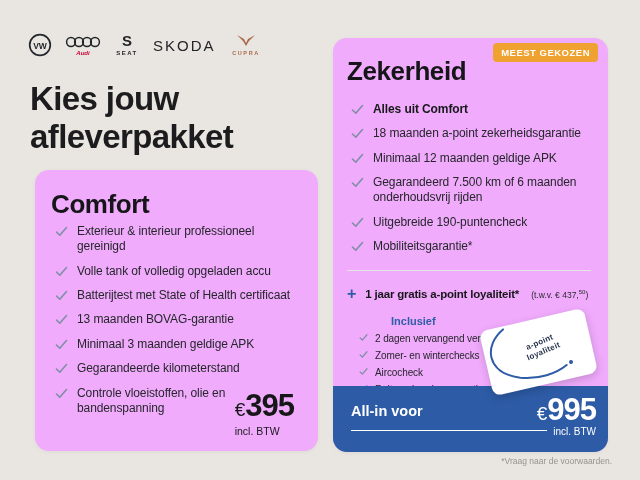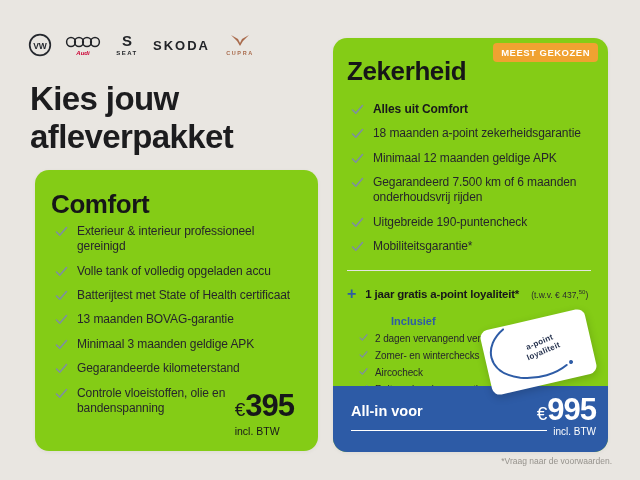--- a/index.html
+++ b/index.html
@@ -7,21 +7,21 @@
        font-family:"Liberation Sans",sans-serif;color:#1D1D1F;}
 
   
   .logos{position:absolute;left:28px;top:30px;display:flex;align-items:center;gap:13px;height:30px;}
   .logo{display:flex;flex-direction:column;align-items:center;justify-content:center;}
 
   .headline{position:absolute;left:30px;top:80px;font-size:33px;font-weight:600;
             line-height:1.16;letter-spacing:-0.6px;color:#1C1C1E;}
 
   
-  .card{background:#84cc16;border-radius:14px;box-shadow:0 1px 4px rgba(0,0,0,0.05);
+  .card{background:#f0abfc;border-radius:14px;box-shadow:0 1px 4px rgba(0,0,0,0.05);
         box-sizing:border-box;position:absolute;}
 
   .card h2{margin:0;font-size:26px;font-weight:700;letter-spacing:-0.4px;color:#161618;}
 
   ul.checklist{list-style:none;margin:4px;padding:0;}
   ul.checklist li{display:flex;gap:9px;margin-bottom:9px;font-size:12px;
                   letter-spacing:-0.1px;line-height:1.28;color:#26262B;}
   ul.checklist li .chk{flex:0 0 13px;margin-top:1px;}
   ul.checklist li.strong{font-weight:700;color:#18181B;}
 
@@ -94,21 +94,21 @@
       <circle cx="30" cy="9" r="4.4" fill="none" stroke="#222428" stroke-width="1.5"></circle>
       <text x="18" y="22" text-anchor="middle" font-size="6" font-style="italic" font-weight="bold" fill="#C03">Audi</text>
     </svg>
   </div>
   <div class="logo">
     <svg width="26" height="26" viewBox="0 0 26 26">
       <text x="13" y="14" text-anchor="middle" font-size="15" font-weight="bold" fill="#222428">S</text>
       <text x="13" y="23" text-anchor="middle" font-size="6" font-weight="bold" letter-spacing="1.5" fill="#222428">SEAT</text>
     </svg>
   </div>
-  <div class="logo" style="font-size:13px;font-weight:700;letter-spacing:2px;color:#222428;">SKODA</div>
+  <div class="logo" style="font-size:15px;font-weight:400;letter-spacing:2px;color:#222428;">SKODA</div>
   <div class="logo">
     <svg width="34" height="26" viewBox="0 0 34 26">
       <path d="M8 3 L15 7 L17 11 L19 7 L26 3 L20 9 L17 14 L14 9 Z" fill="#A96B4C"></path>
       <text x="17" y="23" text-anchor="middle" font-size="5.5" font-weight="bold" letter-spacing="1.6" fill="#A96B4C">CUPRA</text>
     </svg>
   </div>
 </div>
 
 <div class="headline">
   <div>Kies jouw</div>

